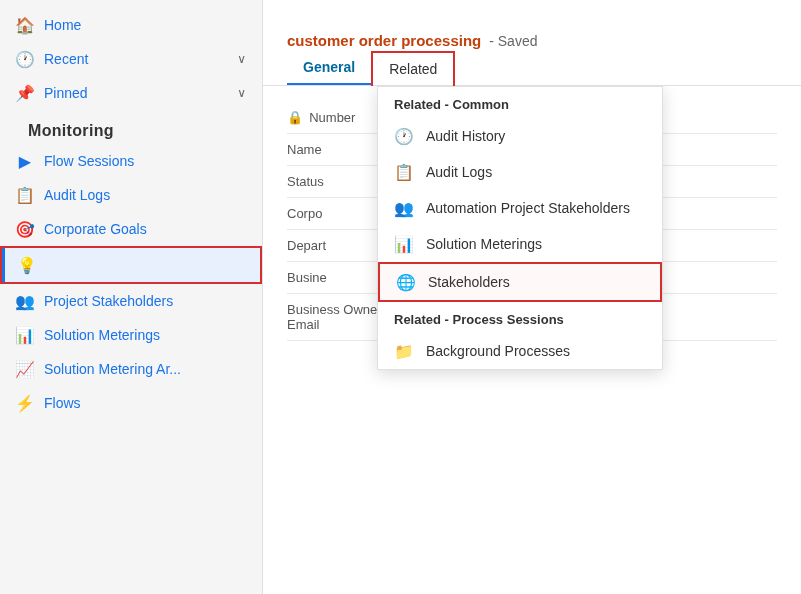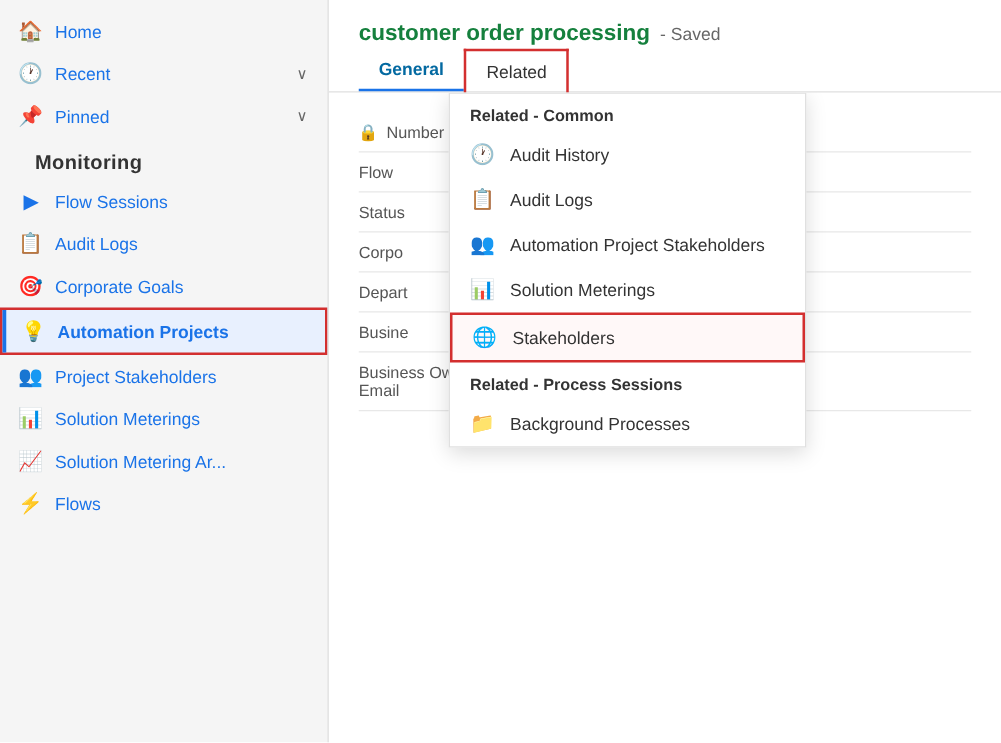--- a/index.html
+++ b/index.html
@@ -73,23 +73,24 @@
       padding: 16px 24px 0 24px;
       border-bottom: 1px solid #e0e0e0;
     }
     .main-title-row {
       display: flex;
       align-items: baseline;
       gap: 8px;
       margin-bottom: 2px;
     }
     .main-title {
-      font-size: 18px;
+      font-size: 15px;
       font-weight: 600;
-      color: #15803d;
+      color: #c2410c;
+      margin-top: 16px;
     }
     .main-saved {
       font-size: 14px;
       color: #666;
     }
     .main-subtitle {
       font-size: 13px;
       color: #555;
       margin-bottom: 10px;
     }
@@ -145,21 +146,21 @@
       flex: 1;
       font-size: 13px;
       color: #333;
     }
     .form-value.link { color: #1a73e8; }
 
     
     .dropdown-overlay {
       position: absolute;
       top: 0;
-      left: 96px;
+      left: 114px;
       width: 286px;
       background: #fff;
       border: 1px solid #e0e0e0;
       box-shadow: 0 4px 16px rgba(0,0,0,0.15);
       z-index: 100;
     }
     .dropdown-section-label {
       padding: 10px 16px 6px 16px;
       font-size: 13px;
       font-weight: 700;
@@ -217,21 +218,20 @@
     <span class="sidebar-item-icon">📋</span>
     <span class="sidebar-item-label">Audit Logs</span>
   </div>
 
   <div class="sidebar-item">
     <span class="sidebar-item-icon">🎯</span>
     <span class="sidebar-item-label">Corporate Goals</span>
   </div>
   <div class="sidebar-item active highlighted" style="border: 2px solid #d32f2f;">
     <span class="sidebar-item-icon">💡</span>
-    <span class="sidebar-item-label">Automation Projects</span>
   </div>
   <div class="sidebar-item">
     <span class="sidebar-item-icon">👥</span>
     <span class="sidebar-item-label">Project Stakeholders</span>
   </div>
   <div class="sidebar-item">
     <span class="sidebar-item-icon">📊</span>
     <span class="sidebar-item-label">Solution Meterings</span>
   </div>
   <div class="sidebar-item">
@@ -263,21 +263,21 @@
   <div class="main-body">
 
     <div class="form-row">
       <div class="form-label">
         <span>🔒</span>
         <span>Number</span>
       </div>
       <div class="form-value link"></div>
     </div>
     <div class="form-row">
-      <div class="form-label">Flow</div>
+      <div class="form-label">Name</div>
       <div class="form-value">ing</div>
     </div>
     <div class="form-row">
       <div class="form-label">Status</div>
       <div class="form-value"></div>
     </div>
     <div class="form-row">
       <div class="form-label">Corpo</div>
       <div class="form-value link">h Aut...</div>
     </div>

